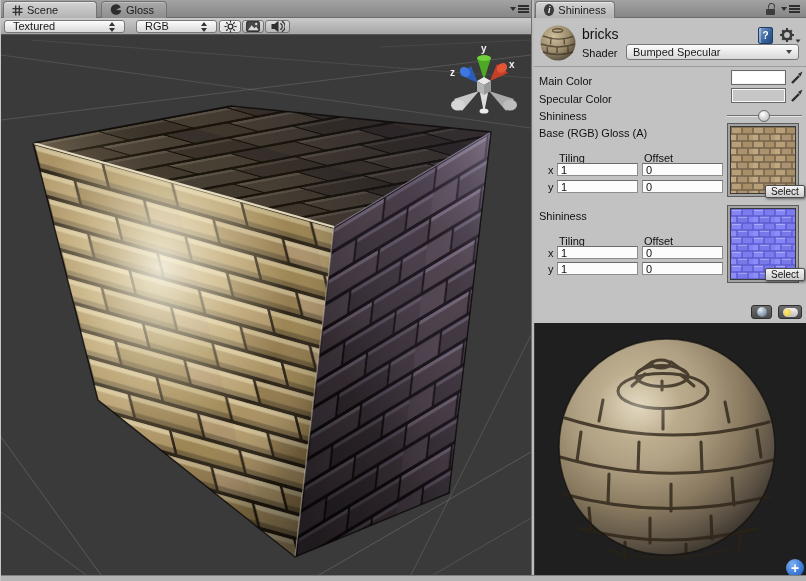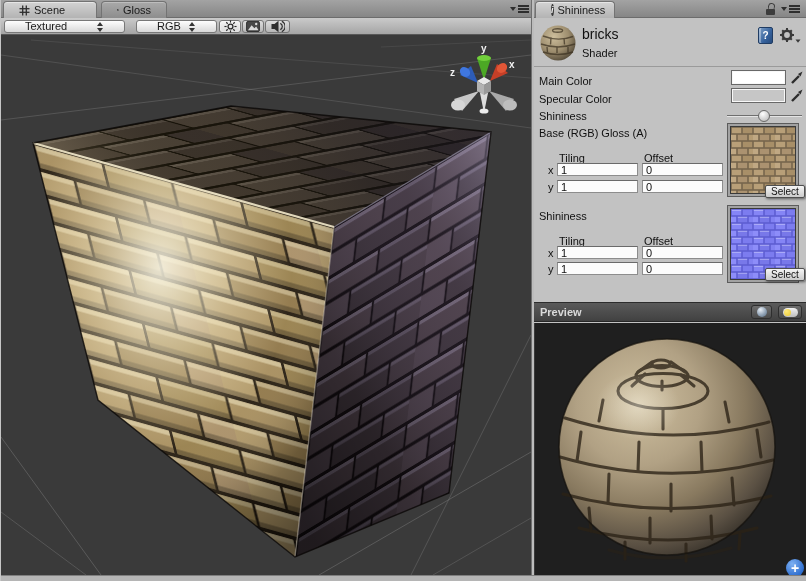--- a/index.html
+++ b/index.html
@@ -2,30 +2,30 @@
 <html><head>
 <meta charset="utf-8">
 <style>
   *{margin:0;padding:0;box-sizing:border-box}
   html,body{background:#777}
   body{font-family:"Liberation Sans","DejaVu Sans",sans-serif;-webkit-font-smoothing:antialiased}
   #win{position:relative;width:806px;height:581px;background:#b2b2b2;overflow:hidden;font-size:11px;color:#1a1a1a;border-left:1px solid #c6c6c6}
   .abs{position:absolute}
   
   .tabwell{background:linear-gradient(#a3a3a3,#868686);border-bottom:1px solid #6c6c6c}
-  .tab{position:absolute;top:1px;height:17px;border:1px solid #737373;border-bottom:none;border-radius:4px 4px 0 0;display:flex;align-items:center;gap:4px;padding:0 15px;white-space:nowrap}
+  .tab{position:absolute;top:1px;height:17px;border:1px solid #737373;border-bottom:none;border-radius:4px 4px 0 0;display:flex;align-items:center;gap:4px;padding:0 8px;white-space:nowrap}
   .tab.active{background:linear-gradient(#d3d3d3,#b3b3b3);box-shadow:inset 0 1px 0 #e6e6e6}
   .tab.inactive{background:linear-gradient(#a9a9a9,#8d8d8d);box-shadow:inset 0 1px 0 #bdbdbd}
   .menu-ico{display:flex;align-items:center;gap:2px}
   .caret{width:0;height:0;border-left:3.5px solid transparent;border-right:3.5px solid transparent;border-top:4px solid #2e2e2e}
   .burger{width:11px;height:8px;border-top:2px solid #2e2e2e;border-bottom:2px solid #2e2e2e;position:relative}
   .burger:before{content:"";position:absolute;left:0;right:0;top:1px;border-top:2px solid #2e2e2e}
   
   .toolbar{background:linear-gradient(#cacaca,#a5a5a5);border-bottom:1px solid #585858}
-  .dd{position:absolute;top:2px;height:13px;background:linear-gradient(#fefefe,#d8d8d8);border:1px solid #787878;border-radius:3px;display:flex;align-items:center;padding:0 20px;cursor:default}
+  .dd{position:absolute;top:2px;height:13px;background:linear-gradient(#fefefe,#d8d8d8);border:1px solid #787878;border-radius:3px;display:flex;align-items:center;padding:0 8px;cursor:default}
   .dd .lbl{flex:1;font-size:11px;line-height:11px}
   .ud{width:8px;height:10px;position:relative;margin-left:4px}
   .ud:before,.ud:after{content:"";position:absolute;left:1px}
   .ud:before{top:0;border-left:3px solid transparent;border-right:3px solid transparent;border-bottom:4px solid #333}
   .ud:after{bottom:0;border-left:3px solid transparent;border-right:3px solid transparent;border-top:4px solid #333}
   .tbtn{position:absolute;top:2px;height:13px;background:linear-gradient(#dedede,#b6b6b6);border:1px solid #757575;border-radius:3px;display:flex;align-items:center;justify-content:center}
   .tbtn.on{background:linear-gradient(#f4f4f4,#dadada);box-shadow:inset 0 0 2px #fff}
   .search{position:absolute;top:2px;height:13px;background:linear-gradient(#ffffff,#e4e4e4);border:1px solid #7a7a7a;border-radius:8px;display:flex;align-items:center;padding:0 6px;gap:3px}
   .search .ph{color:#5c5c5c}
   
@@ -309,20 +309,24 @@
             <line x1="12.6" y1="8" x2="15" y2="8"></line>
           <line x1="3.2" y1="3.2" x2="4.8" y2="4.8"></line>
             <line x1="11.2" y1="11.2" x2="12.8" y2="12.8"></line>
           <line x1="3.2" y1="12.8" x2="4.8" y2="11.2"></line>
             <line x1="11.2" y1="4.8" x2="12.8" y2="3.2"></line>
         </g>
       </g>
       <polygon points="16.5,12.5 21.5,12.5 19,15.8" fill="#3a3a3a"></polygon>
     </svg>
     <div class="abs plabel" style="left:48px;top:47px">Shader</div>
+    <div class="shader-dd" style="left:92px;top:44px;width:173px">
+      <span class="lbl">Bumped Specular</span>
+      <span class="caret" style="border-top-color:#444"></span>
+    </div>
     <div class="hsep" style="top:66px"></div>
 
     <div class="abs plabel" style="left:5px;top:75px">Main Color</div>
     <div class="swatch" style="left:197px;top:70px;background:#ffffff"></div>
     <svg class="dropper" style="left:256px;top:70px" viewBox="0 0 14 15">
       <line x1="2" y1="13" x2="9" y2="6" stroke="#2c2c2c" stroke-width="2.4"></line>
       <polygon points="8,4 12.5,1.5 10.5,6.5" fill="#2c2c2c"></polygon>
     </svg>
 
     <div class="abs plabel" style="left:5px;top:93px">Specular Color</div>
@@ -387,23 +391,20 @@
             <rect x="17.8" y="7.8" width="9.4" height="5.4" fill="#8282f2"></rect>
             <rect x="0.8" y="0.8" width="9.4" height="1.2" fill="rgba(255,255,255,0.3)"></rect>
             <rect x="6.8" y="7.8" width="9.4" height="1.2" fill="rgba(255,255,255,0.3)"></rect>
           </pattern>
         </defs>
         <rect width="66" height="72" fill="url(#pNormThumb)"></rect>
       </svg>
     </div>
     <div class="selectbtn" style="left:231px;top:268px">Select</div>
 
-    <div class="prevbar" style="top:302px">
-      <span class="ttl">Preview</span>
-    </div>
     <div class="pbtn" style="left:217px;top:305px;width:21px">
       <span class="ball"></span>
     </div>
     <div class="pbtn" style="left:244px;top:305px;width:24px">
       <span class="pill"></span>
     </div>
 
     <div class="abs" style="left:0;top:323px;width:273px;height:252px;background:#1f1f1f;border-left:1px solid #3a3a3a">
       <svg width="273" height="252" viewBox="0 1 273 252">
         <defs>

